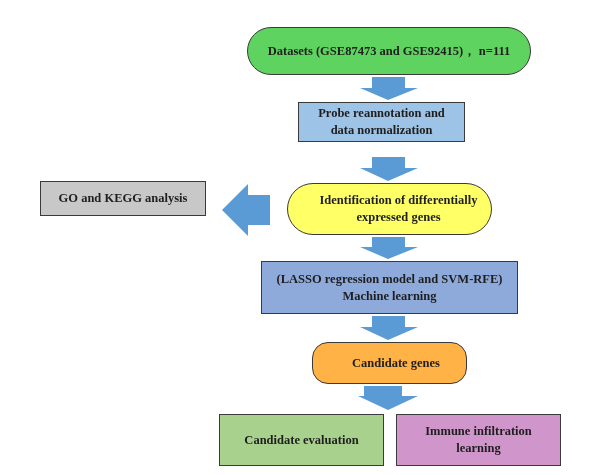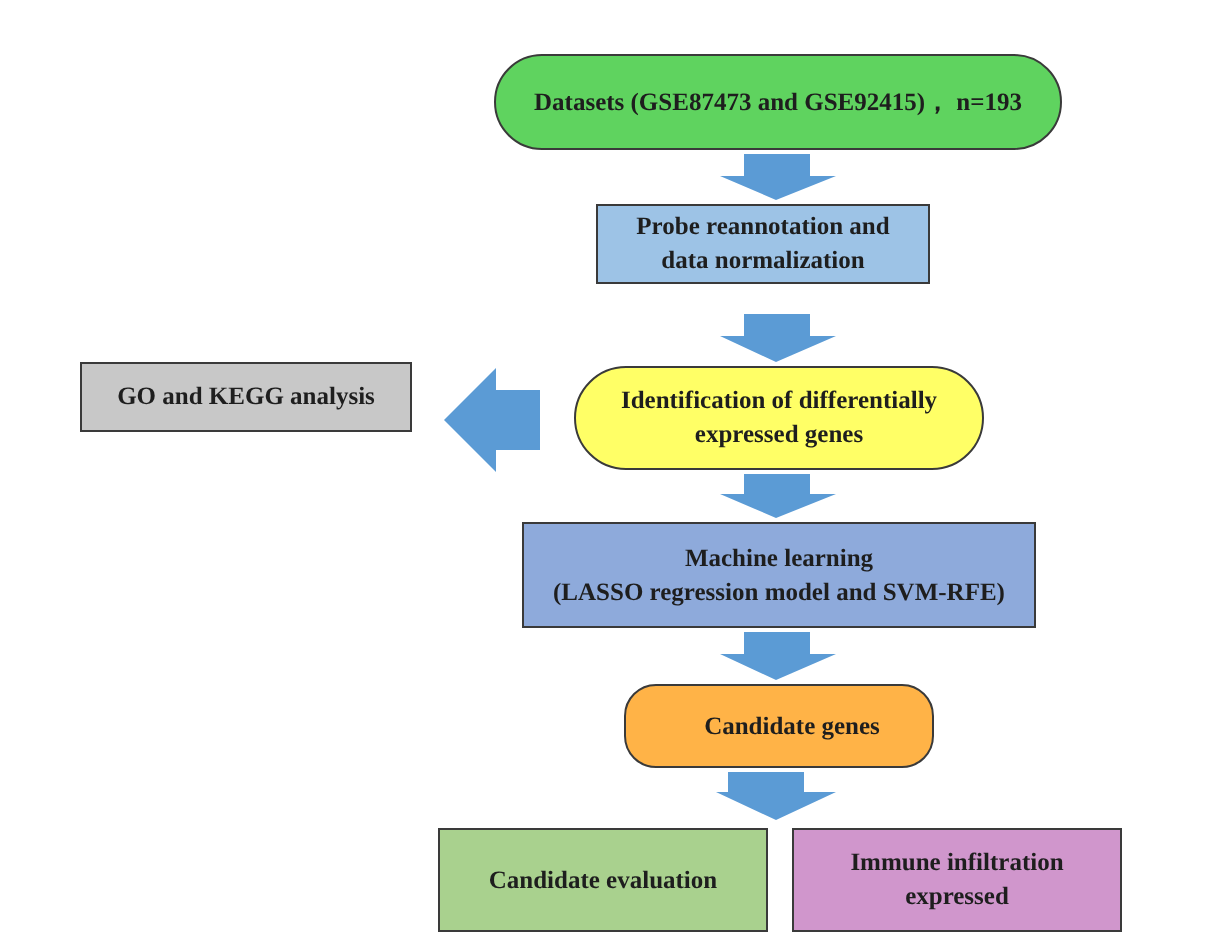--- a/index.html
+++ b/index.html
@@ -52,43 +52,43 @@
 <svg class="arrows" xmlns="http://www.w3.org/2000/svg">
   <polygon points="372,77 405,77 405,88 418,88 388,100 360,88 372,88" fill="#5b9bd5"></polygon>
   <polygon points="372,157 405,157 405,168 418,168 388,181 360,168 372,168" fill="#5b9bd5"></polygon>
   <polygon points="270,195 270,225 248,225 248,236 222,210 248,184 248,195" fill="#5b9bd5"></polygon>
   <polygon points="372,237 405,237 405,247 418,247 388,259 360,247 372,247" fill="#5b9bd5"></polygon>
   <polygon points="372,316 405,316 405,327 418,327 388,340 360,327 372,327" fill="#5b9bd5"></polygon>
   <polygon points="364,386 402,386 402,396 418,396 388,410 358,396 364,396" fill="#5b9bd5"></polygon>
 </svg>
 
 <div id="n-datasets" class="node pill" style="background: rgb(95, 211, 95);">
-  <span>Datasets (GSE87473 and GSE92415)， n=193</span>
+  <span>Datasets (GSE87473 and GSE92415)， n=111</span>
 </div>
 
 <div id="n-probe" class="node rect" style="background: rgb(157, 195, 230);">
   <span style="display:block;width:140px;">Probe reannotation and data normalization</span>
 </div>
 
-<div id="n-deg" class="node pill" style="background: rgb(255, 255, 102);">
+<div id="n-deg" class="node pill" style="background: rgb(255, 255, 102); justify-content: flex-end;">
   <span style="display:block;width:185px;">Identification of differentially expressed genes</span>
 </div>
 
 <div id="n-go" class="node rect" style="background: rgb(200, 200, 200);">
   <span>GO and KEGG analysis</span>
 </div>
 
 <div id="n-ml" class="node rect" style="flex-direction: column; background: rgb(142, 170, 219);">
+  <span>(LASSO regression model and SVM-RFE)</span>
   <span>Machine learning</span>
-  <span>(LASSO regression model and SVM-RFE)</span>
 </div>
 
 <div id="n-cand" class="node" style="background: rgb(255, 179, 71);">
   <span>Candidate genes</span>
 </div>
 
 <div id="n-diag" class="node rect" style="background: rgb(169, 209, 142);">
   <span>Candidate evaluation</span>
 </div>
 
 <div id="n-immune" class="node rect" style="background: rgb(208, 150, 204);">
-  <span style="display:block;width:120px;">Immune infiltration expressed</span>
+  <span style="display:block;width:120px;">Immune infiltration learning</span>
 </div>
 
 </body></html>

